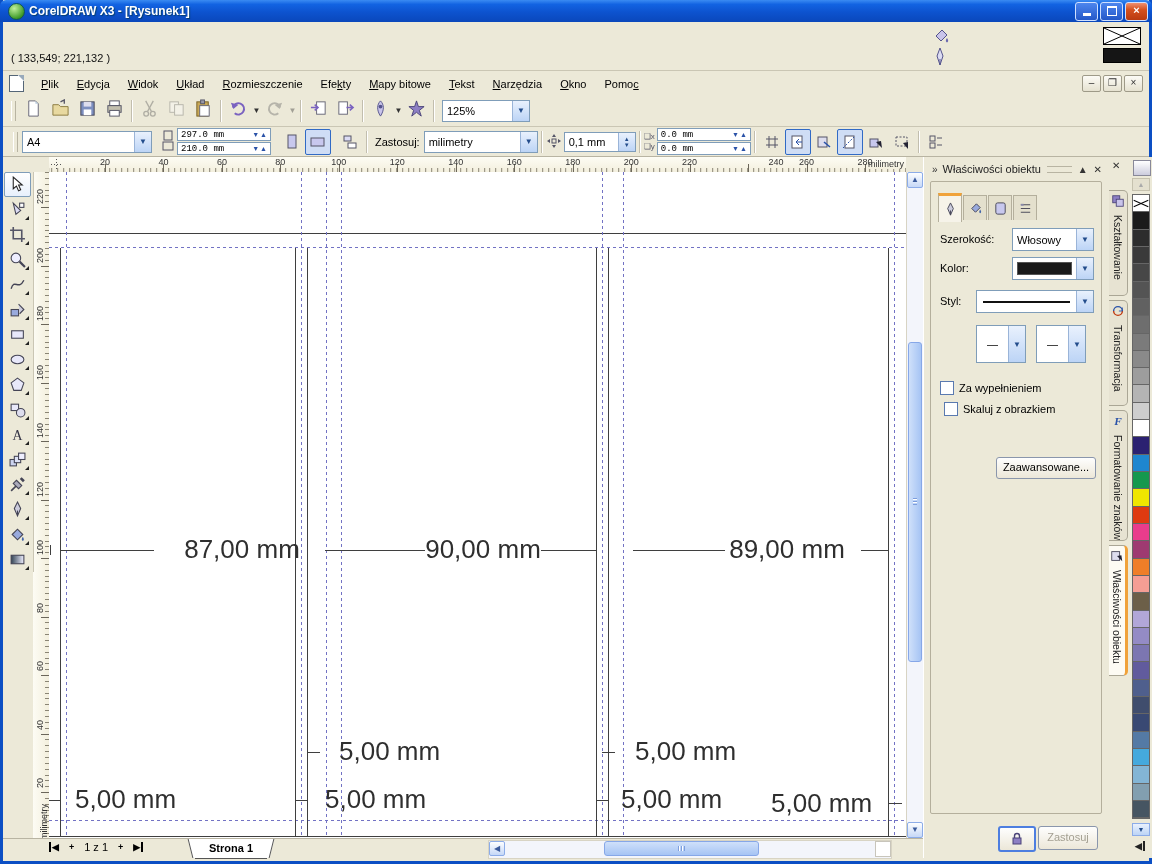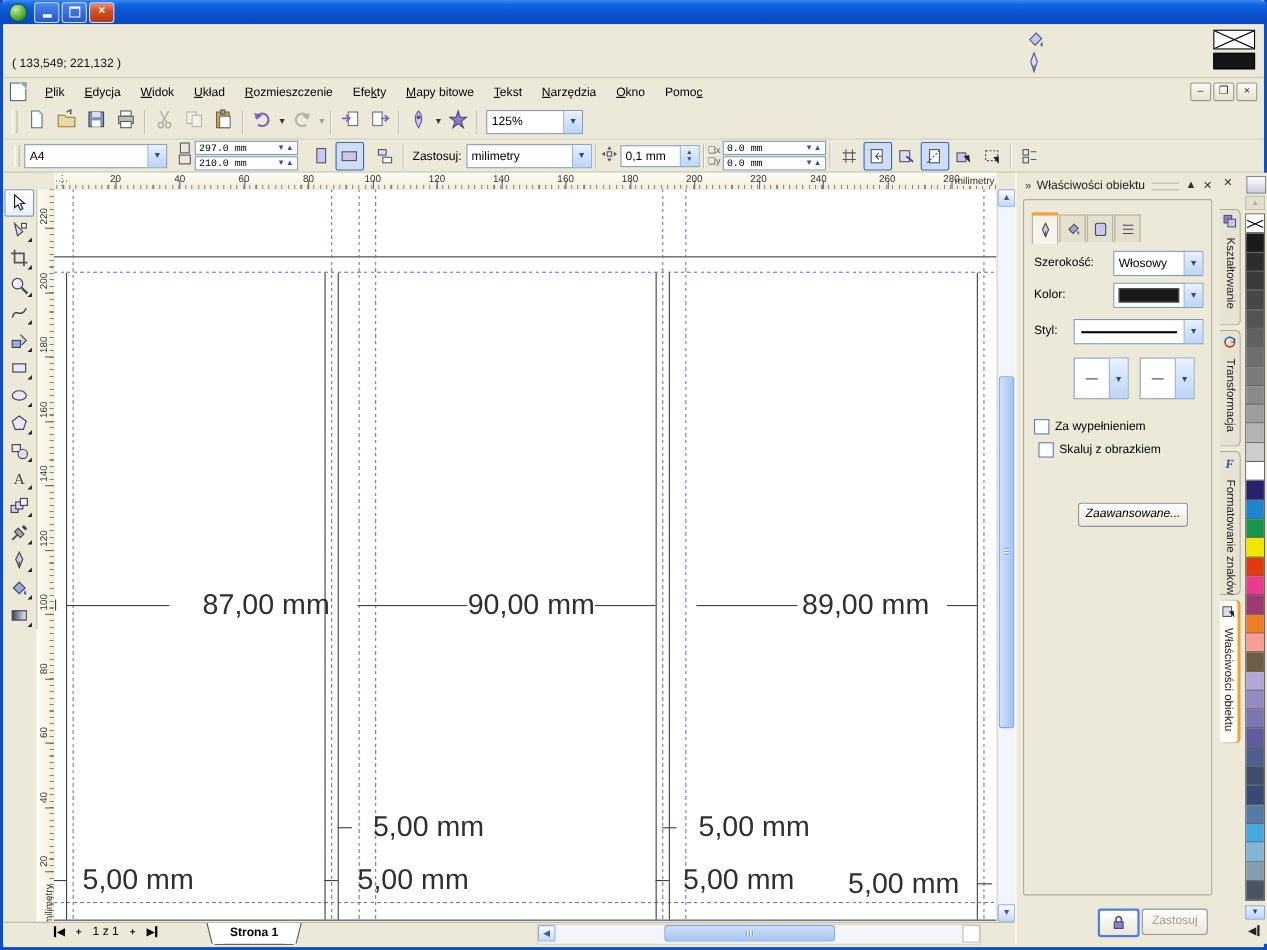--- a/index.html
+++ b/index.html
@@ -139,20 +139,21 @@
   .pal-down{position:absolute;left:1px;top:666px;width:18px;height:13px;text-align:center;font-size:7px;color:#234d8c;background:linear-gradient(#e9f1fd,#bcd4f6);border:1px solid #8cace8;box-sizing:border-box;line-height:11px;}
   .pal-end{position:absolute;left:4px;top:684px;font-size:9px;color:#222;border-right:2px solid #222;padding-right:1px;font-weight:bold;}
 </style>
 </head>
 <body>
 
 <div class="win">
 
   <div class="titlebar">
     <span class="appicon"></span>
+    <span class="title">CorelDRAW X3 - [Rysunek1]</span>
     <span class="tb-btn">
         <span class="mini"></span>
       </span>
     <span class="tb-btn">
         <span class="rest"></span>
       </span>
     <span class="tb-btn close">×</span>
   </div>
 
   <div class="statusrow">
@@ -442,21 +443,21 @@
         <span class="hr-num" style="left: 394.772px;">140</span>
         <span class="hr-tick" style="left: 465.234px;"></span>
         <span class="hr-num" style="left: 453.234px;">160</span>
         <span class="hr-tick" style="left: 523.696px;"></span>
         <span class="hr-num" style="left: 511.696px;">180</span>
         <span class="hr-tick" style="left: 582.158px;"></span>
         <span class="hr-num" style="left: 570.158px;">200</span>
         <span class="hr-tick" style="left: 640.62px;"></span>
         <span class="hr-num" style="left: 628.62px;">220</span>
         <span class="hr-tick" style="left: 699.082px;"></span>
-        <span class="hr-num" style="left: 683px;">240</span>
+        <span class="hr-num" style="left: 715px;">240</span>
         <span class="hr-tick" style="left: 757.544px;"></span>
         <span class="hr-num" style="left: 745.544px;">260</span>
         <span class="hr-tick" style="left: 816.006px;"></span>
         <span class="hr-num" style="left: 804.006px;">280</span>
       </div>
     <div class="origin"></div>
     <div class="vruler" id="vruler">
       <span class="minor"></span>
       <span class="vr-unit">milimetry</span>
     <span class="vr-tick" style="top: 35px;"></span>
@@ -724,21 +725,21 @@
         <span class="cbtn">▼</span>
       </span>
       <span class="cb" style="left:16px;top:224px;">
         <span class="box"></span>
         <span>Za wypełnieniem</span>
       </span>
       <span class="cb" style="left:20px;top:245px;">
         <span class="box"></span>
         <span>Skaluj z obrazkiem</span>
       </span>
-      <span class="dkbtn" style="left:56px;top:300px;width:98px;height:20px;line-height:19px;font-style:italic;">Zaawansowane...</span>
+      <span class="dkbtn" style="left:72px;top:300px;width:98px;height:20px;line-height:19px;">Zaawansowane...</span>
       <span class="lockbtn">
         <svg width="14" height="14" viewBox="0 0 14 14">
             <rect x="3" y="6" width="8" height="6" fill="#8d7fc4" stroke="#4a4378"></rect>
             <path d="M4.5 6 V4 a2.5 2.5 0 0 1 5 0 V6" fill="none" stroke="#4a4378" stroke-width="1.4"></path>
           </svg>
       </span>
       <span class="dkbtn disabled" style="left:114px;top:669px;width:58px;height:22px;line-height:21px;">Zastosuj</span>
     </div>
 
     <div class="tabstrip" id="tabstrip">

